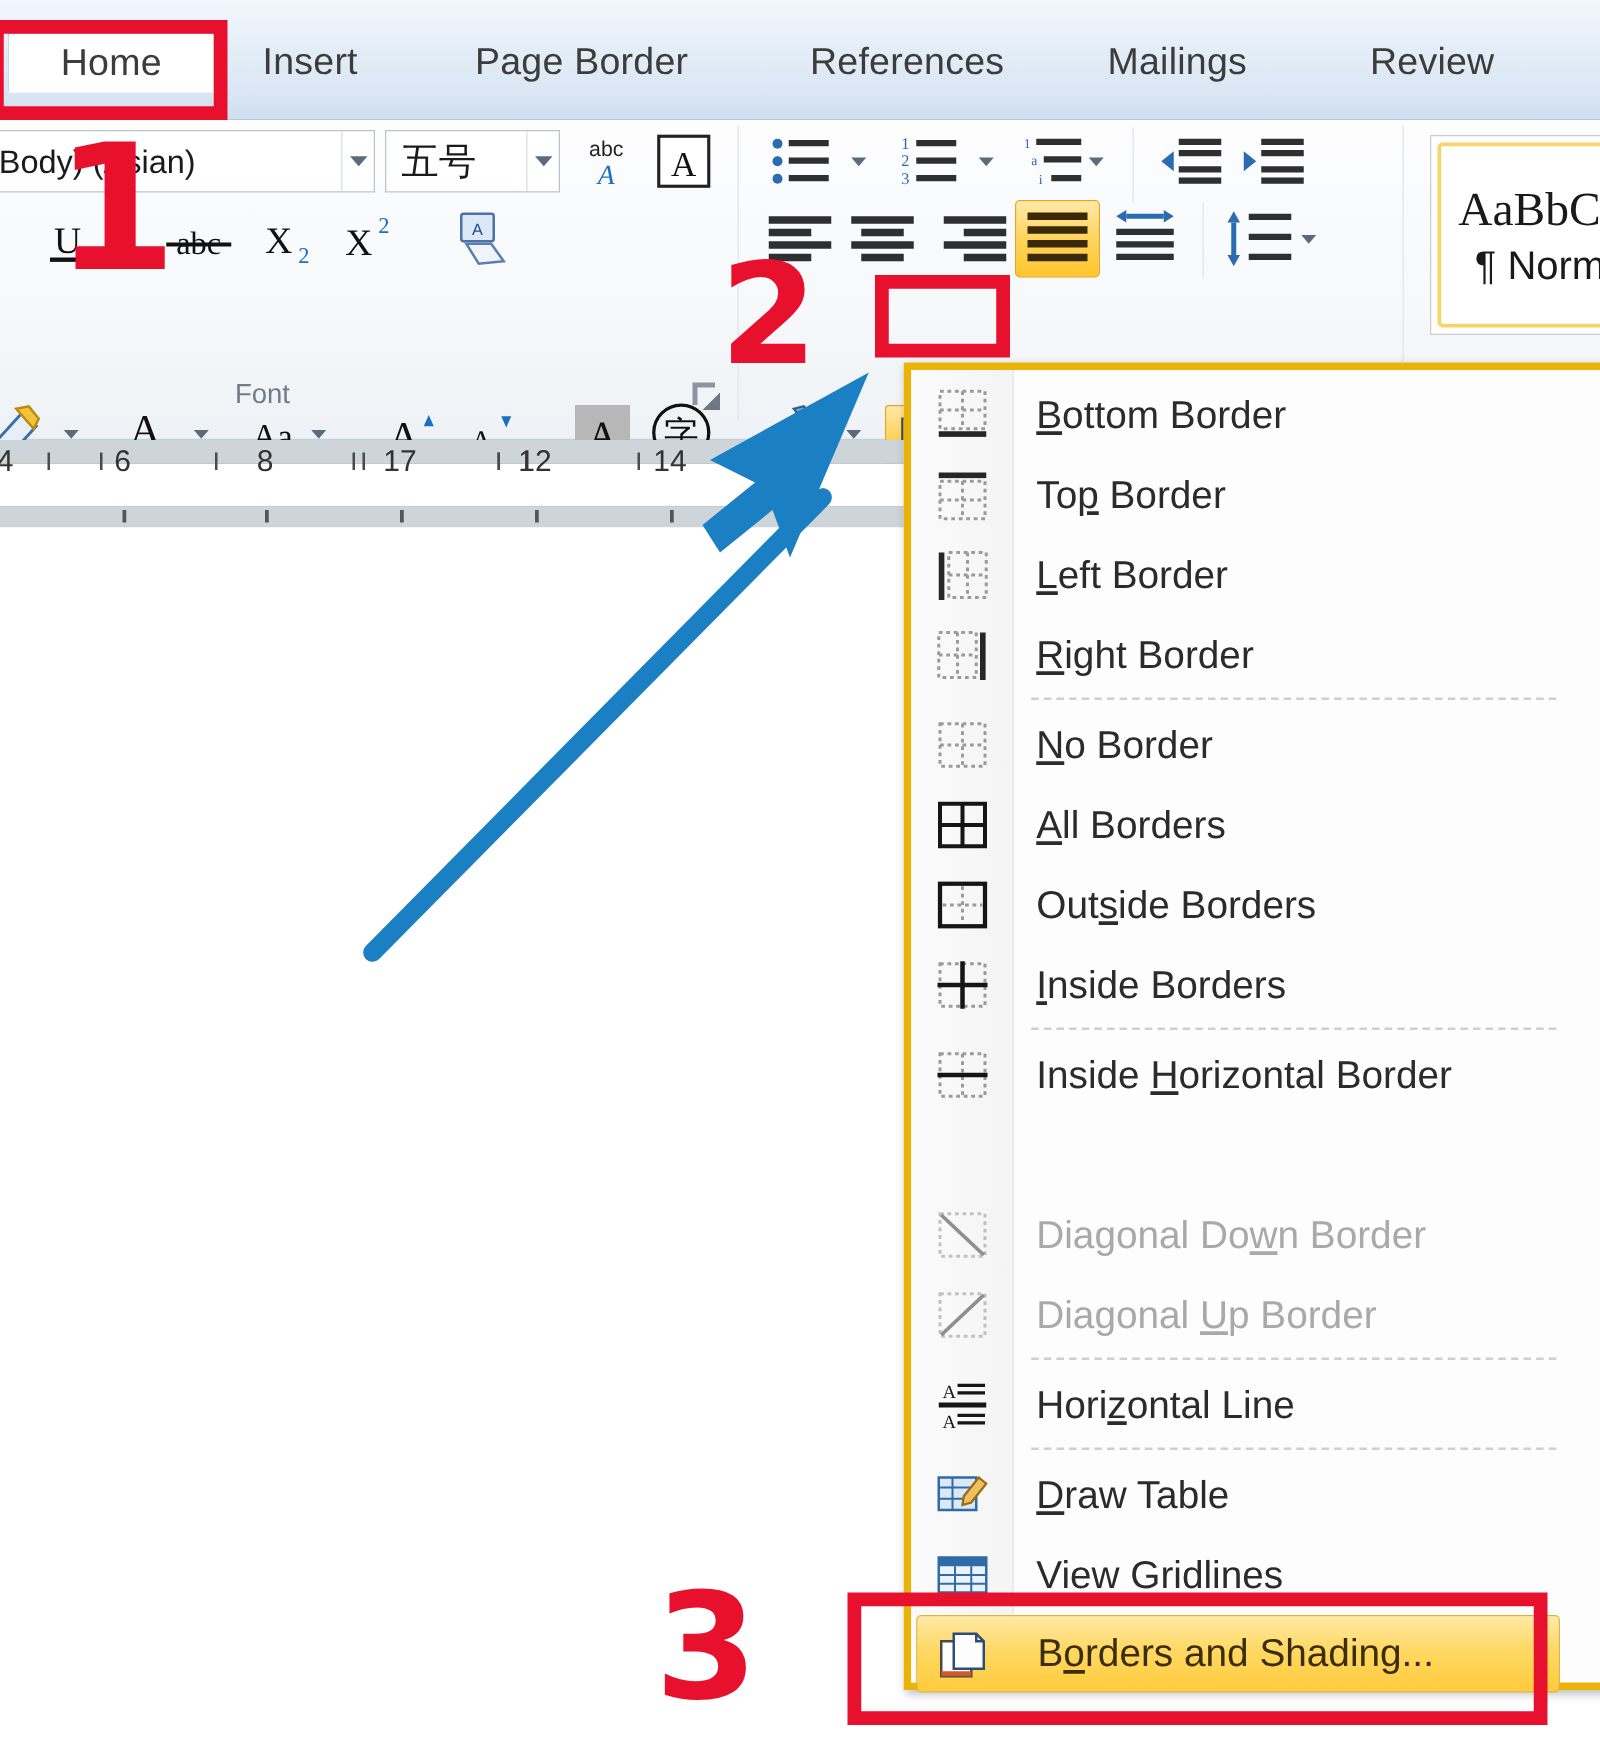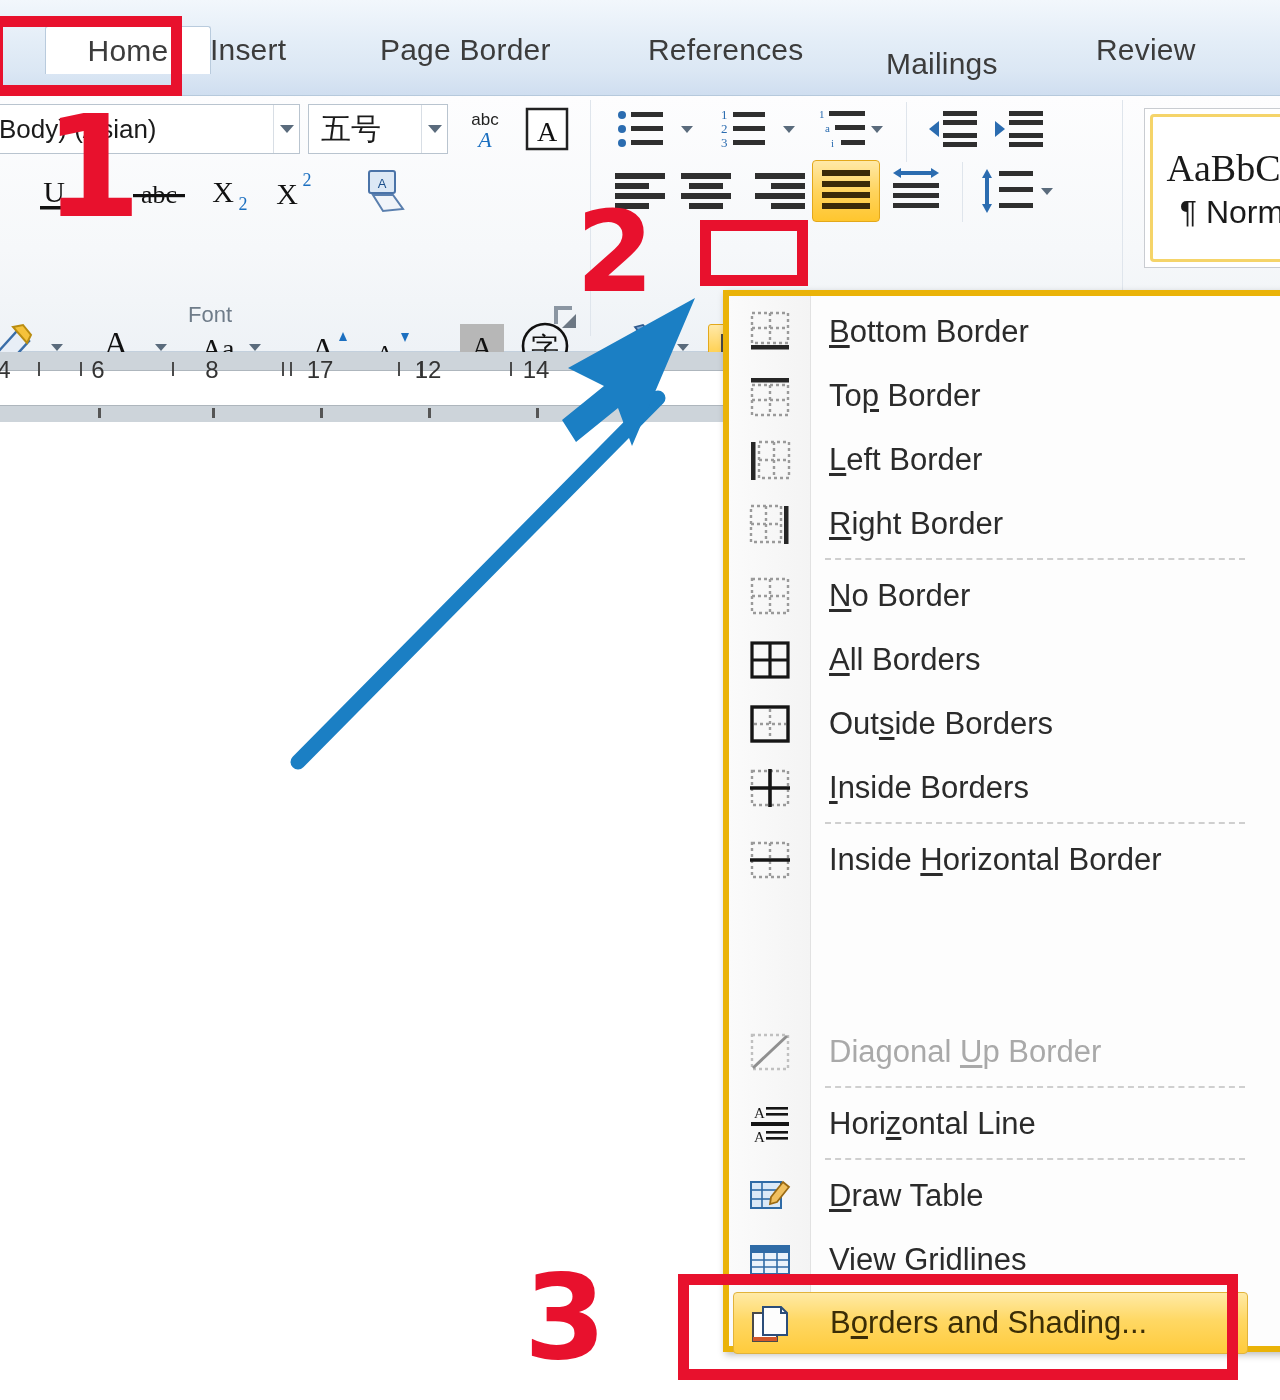--- a/index.html
+++ b/index.html
@@ -124,33 +124,33 @@
     font-family: "DejaVu Sans", sans-serif; line-height: 1;
   }
   .arrow { position: absolute; left: 280px; top: 290px; width: 450px; height: 490px; }
 </style>
 </head>
 <body>
 
 <div id="root">
 
   <div class="tabstrip">
-    <div class="tab active" style="left:6px;width:166px;margin-left:39px;">
+    <div class="tab active" style="left:6px;width:166px;">
       <span>Home</span>
     </div>
     <div class="tab" style="left:196px;">
       <span>Insert</span>
     </div>
     <div class="tab" style="left:366px;">
       <span>Page Border</span>
     </div>
     <div class="tab" style="left:634px;">
       <span>References</span>
     </div>
-    <div class="tab" style="left:872px;margin-top:14px;">
+    <div class="tab" style="left:872px;">
       <span>Mailings</span>
     </div>
     <div class="tab" style="left:1082px;">
       <span>Review</span>
     </div>
   </div>
 
   <div class="ribbon">
 
     <div class="combo" style="left:-120px;top:8px;width:420px;height:50px;">
@@ -599,20 +599,29 @@
         <svg width="46" height="46" viewBox="0 0 46 46">
           <rect x="5" y="6" width="36" height="34" fill="none" stroke="#9a9a9a" stroke-width="2.4" stroke-dasharray="3 3"></rect>
           <line x1="23" y1="6" x2="23" y2="40" stroke="#9a9a9a" stroke-width="2.4" stroke-dasharray="3 3"></line>
           <line x1="3" y1="23" x2="43" y2="23" stroke="#151515" stroke-width="3.6"></line>
         </svg>
       </span>
       <span class="mi-lb">Inside <span class="u">H</span>orizontal Border</span>
     </div>
 
 
+    <div class="mi disabled" style="top:660px;">
+      <span class="mi-ic">
+        <svg width="46" height="46" viewBox="0 0 46 46">
+          <rect x="5" y="6" width="36" height="34" fill="none" stroke="#c0c0c0" stroke-width="2.4" stroke-dasharray="3 3"></rect>
+          <line x1="6" y1="7" x2="40" y2="39" stroke="#8f8f8f" stroke-width="3"></line>
+        </svg>
+      </span>
+      <span class="mi-lb">Diagonal Do<span class="u">w</span>n Border</span>
+    </div>
 
     <div class="mi disabled" style="top:724px;">
       <span class="mi-ic">
         <svg width="46" height="46" viewBox="0 0 46 46">
           <rect x="5" y="6" width="36" height="34" fill="none" stroke="#c0c0c0" stroke-width="2.4" stroke-dasharray="3 3"></rect>
           <line x1="6" y1="39" x2="40" y2="7" stroke="#8f8f8f" stroke-width="3"></line>
         </svg>
       </span>
       <span class="mi-lb">Diagonal <span class="u">U</span>p Border</span>
     </div>

